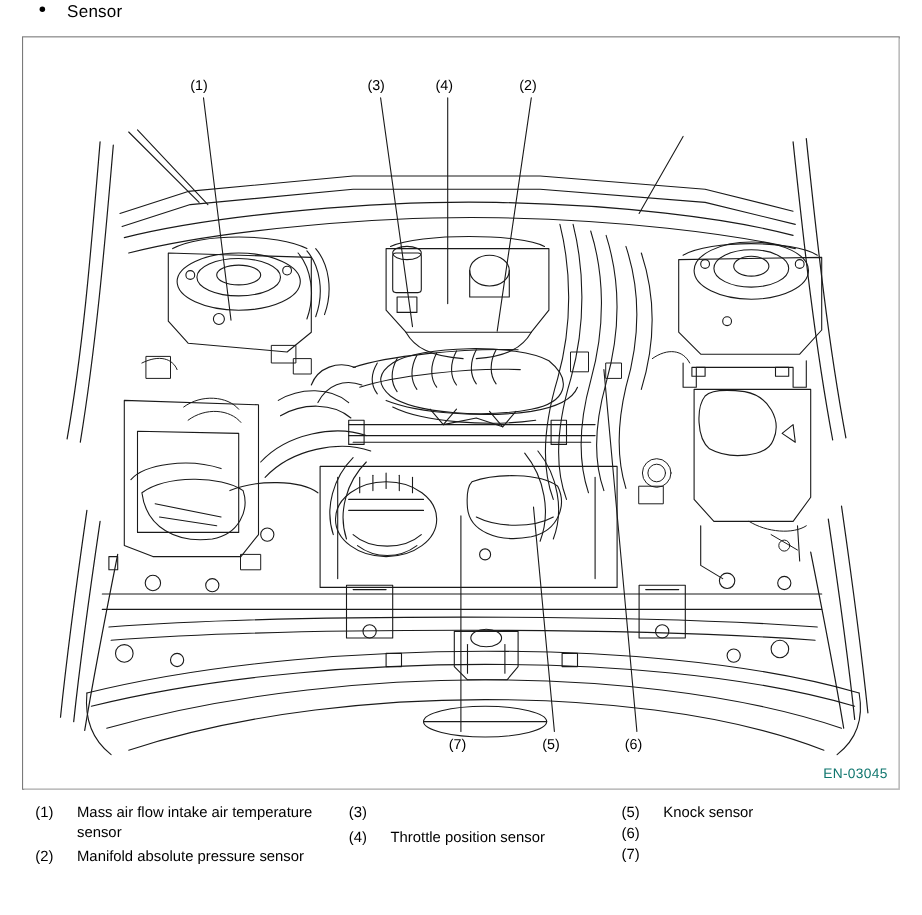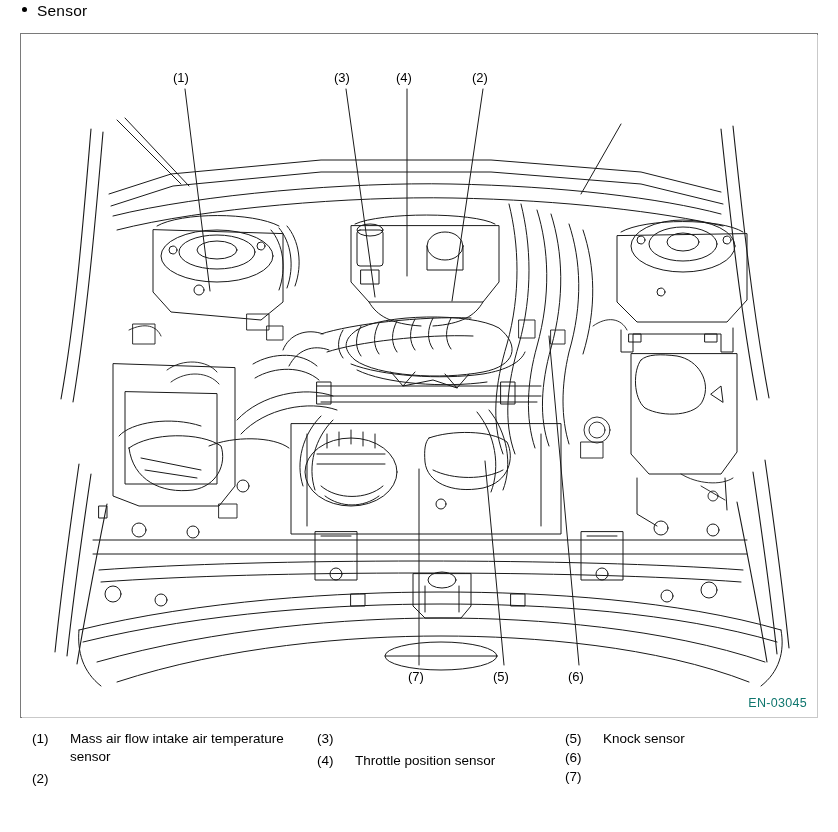--- a/index.html
+++ b/index.html
@@ -13,25 +13,25 @@
     height: 832px;
     position: relative;
     font-family: "Liberation Sans", sans-serif;
     color: #000000;
     overflow: hidden;
   }
 
   
   .section-header {
     position: absolute;
-    left: 22px;
+    left: 36px;
     top: 2px;
     display: flex;
     align-items: baseline;
-    gap: 10px;
+    gap: 20px;
     text-align: center;
   }
   .bullet-dot {
     width: 5px;
     height: 5px;
     background: #000;
     border-radius: 50%;
     display: inline-block;
     position: relative;
     top: -4px;
@@ -389,20 +389,21 @@
 
 <div class="legend">
 
   <div class="legend-col c1">
     <div class="legend-item">
       <span class="legend-num">(1)</span>
       <span class="legend-label">Mass air flow intake air temperature sensor</span>
     </div>
     <div class="legend-item">
       <span class="legend-num">(2)</span>
+      <span class="legend-label">Manifold absolute pressure sensor</span>
     </div>
   </div>
 
   <div class="legend-col c2">
     <div class="legend-item">
       <span class="legend-num">(3)</span>
     </div>
     <div class="legend-item">
       <span class="legend-num">(4)</span>
       <span class="legend-label">Throttle position sensor</span>

